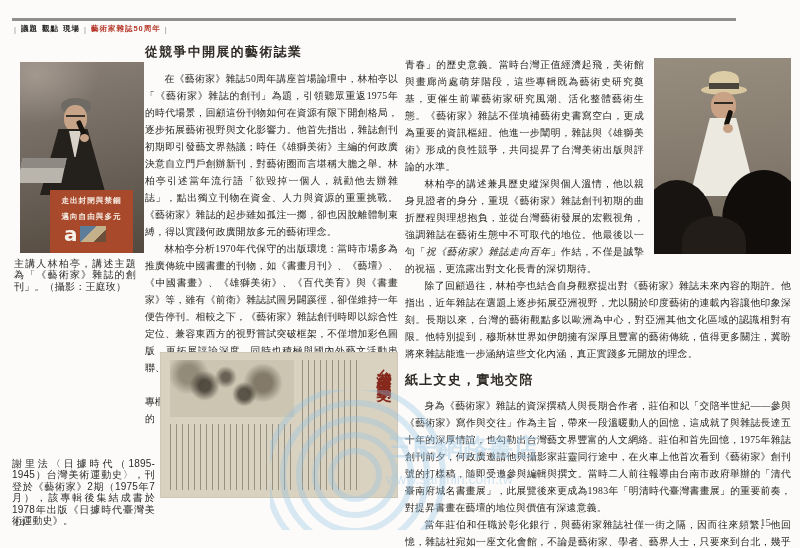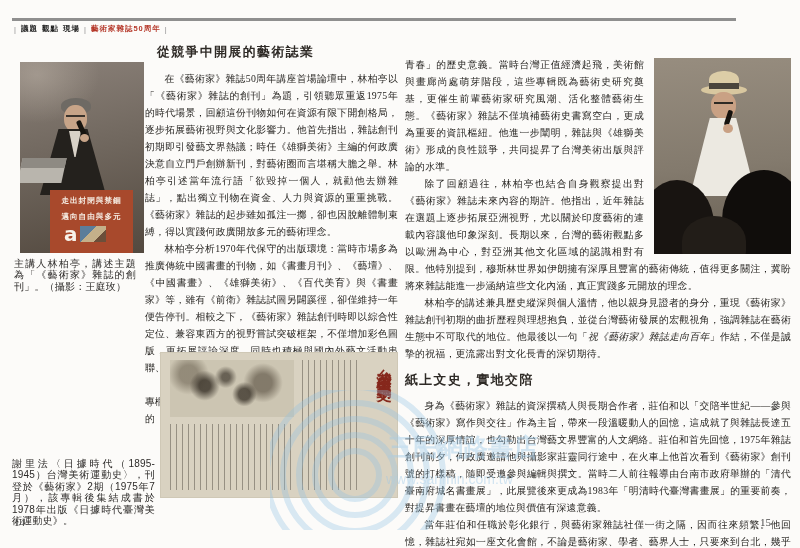--- a/index.html
+++ b/index.html
@@ -9,21 +9,21 @@
   .top-rule{position:absolute;left:12px;top:18px;width:724px;height:3px;background:#8f8f8f;}
   .header-line{position:absolute;left:14px;top:24px;display:flex;align-items:center;gap:4px;
                font-size:7.5px;font-weight:bold;letter-spacing:1px;}
   .header-line .sep{color:#8a8a8a;font-weight:normal;}
   .header-tag{color:#1c1c1c;}
   .header-topic{color:#b5382a;text-align:right;}
   
   .body-text p{margin:0;text-align:justify;text-indent:2em;font-size:9.8px;line-height:17px;
                letter-spacing:.3px;color:#211f1c;font-family:"Liberation Serif","DejaVu Serif",serif;}
   .body-text p.no-indent{text-indent:0;}
-  .sec-head{margin:0 0 9px 12px;font-size:12.8px;font-weight:bold;color:#2e2a26;letter-spacing:1.5px;
+  .sec-head{margin:0 0 9px 0;font-size:12.8px;font-weight:bold;color:#2e2a26;letter-spacing:1.5px;
             font-family:"Liberation Sans","DejaVu Sans",sans-serif;}
   .caption{font-size:10px;line-height:11.4px;color:#2c2a28;text-align:justify;letter-spacing:.2px;}
   .script{font-family:"DejaVu Serif","Liberation Serif",serif;font-style:italic;}
   .pageno{position:absolute;font-size:11px;color:#4a4a4a;font-family:"Liberation Serif",serif;}
   
   .photo-left{position:absolute;left:20px;top:62px;width:113px;height:191px;overflow:hidden;
               background:linear-gradient(168deg,#8a8078 0%,#71685f 45%,#53493f 100%);padding-left:11px;}
   .photo-left .screen-glow{position:absolute;left:-10px;top:-8px;width:90px;height:70px;
               background:radial-gradient(ellipse at 30% 30%,rgba(190,180,168,.5),rgba(190,180,168,0) 70%);}
   .fig-hair{position:absolute;left:41px;top:36px;width:30px;height:16px;border-radius:50% 50% 40% 40%;background:#6e6a64;}
@@ -153,22 +153,22 @@
         <div class="fig2-glasses"></div>
         <div class="fig2-shirt"></div>
         <div class="fig2-mic"></div>
         <div class="fig2-hand"></div>
         <div class="aud aud1"></div>
         <div class="aud aud2"></div>
         <div class="aud aud3"></div>
       </div>
     </div>
     <p class="no-indent">青春」的歷史意義。當時台灣正值經濟起飛，美術館與畫廊尚處萌芽階段，這些專輯既為藝術史研究奠基，更催生前輩藝術家研究風潮、活化整體藝術生態。《藝術家》雜誌不僅填補藝術史書寫空白，更成為重要的資訊樞紐。他進一步闡明，雜誌與《雄獅美術》形成的良性競爭，共同提昇了台灣美術出版與評論的水準。</p>
+    <p><span>林柏亭的講述兼具歷史縱深與個人溫情，他以親身見證者的身分，重現《藝術家》雜誌創刊初期的曲折歷程與理想抱負，並從台灣藝術發展的宏觀視角，強調雜誌在藝術生態中不可取代的地位。他最後以一句「</span><span class="script">祝《藝術家》雜誌走向百年</span><span>」作結，不僅是誠摯的祝福，更流露出對文化長青的深切期待。</span></p>
     <p>除了回顧過往，林柏亭也結合自身觀察提出對《藝術家》雜誌未來內容的期許。他指出，近年雜誌在選題上逐步拓展亞洲視野，尤以關於印度藝術的連載內容讓他印象深刻。長期以來，台灣的藝術觀點多以歐洲為中心，對亞洲其他文化區域的認識相對有限。他特別提到，穆斯林世界如伊朗擁有深厚且豐富的藝術傳統，值得更多關注，冀盼將來雜誌能進一步涵納這些文化內涵，真正實踐多元開放的理念。</p>
-    <p><span>林柏亭的講述兼具歷史縱深與個人溫情，他以親身見證者的身分，重現《藝術家》雜誌創刊初期的曲折歷程與理想抱負，並從台灣藝術發展的宏觀視角，強調雜誌在藝術生態中不可取代的地位。他最後以一句「</span><span class="script">祝《藝術家》雜誌走向百年</span><span>」作結，不僅是誠摯的祝福，更流露出對文化長青的深切期待。</span></p>
     <h2 class="sec-head" style="margin:10px 0 8px 0;">紙上文史，實地交陪</h2>
     <p>身為《藝術家》雜誌的資深撰稿人與長期合作者，莊伯和以「交陪半世紀——參與《藝術家》寫作與交往」作為主旨，帶來一段溫暖動人的回憶，這成就了與雜誌長達五十年的深厚情誼，也勾勒出台灣藝文界豐富的人文網絡。莊伯和首先回憶，1975年雜誌創刊前夕，何政廣邀請他與攝影家莊靈同行途中，在火車上他首次看到《藝術家》創刊號的打樣稿，隨即受邀參與編輯與撰文。當時二人前往報導由台南市政府舉辦的「清代臺南府城名書畫展」，此展覽後來更成為1983年「明清時代臺灣書畫展」的重要前奏，對提昇書畫在藝壇的地位與價值有深遠意義。</p>
     <p>當年莊伯和任職於彰化銀行，與藝術家雜誌社僅一街之隔，因而往來頻繁。他回憶，雜誌社宛如一座文化會館，不論是藝術家、學者、藝界人士，只要來到台北，幾乎都會前往造訪，成為知識交流與文化對話的重要場所。</p>
   </div>
 
   <div class="pageno pageno-right">15</div>
 
   <svg class="watermark" viewBox="0 0 300 140" xmlns="http://www.w3.org/2000/svg">
     <g fill="none" stroke="#8fc1e3" stroke-width="6" opacity=".6">
       <circle cx="85" cy="85" r="24"></circle>

